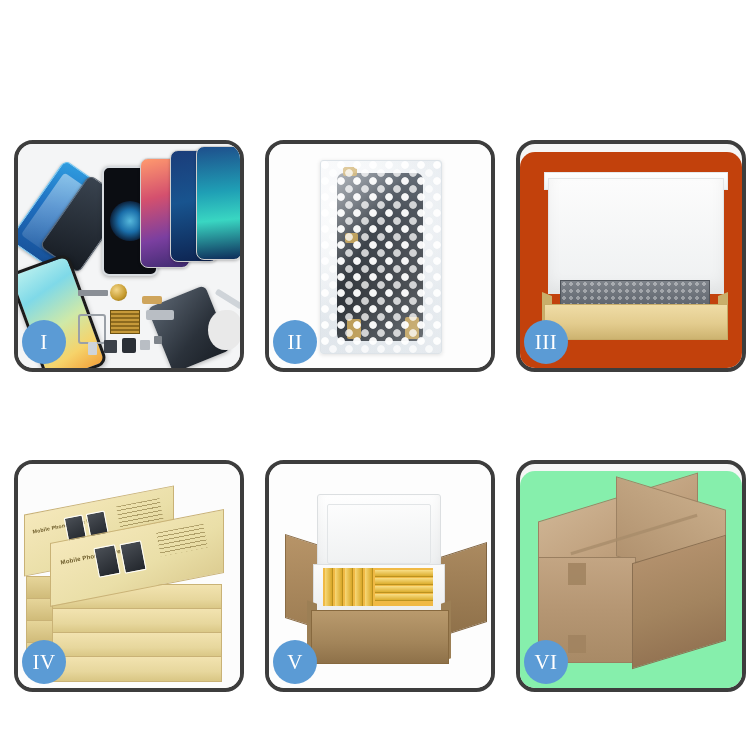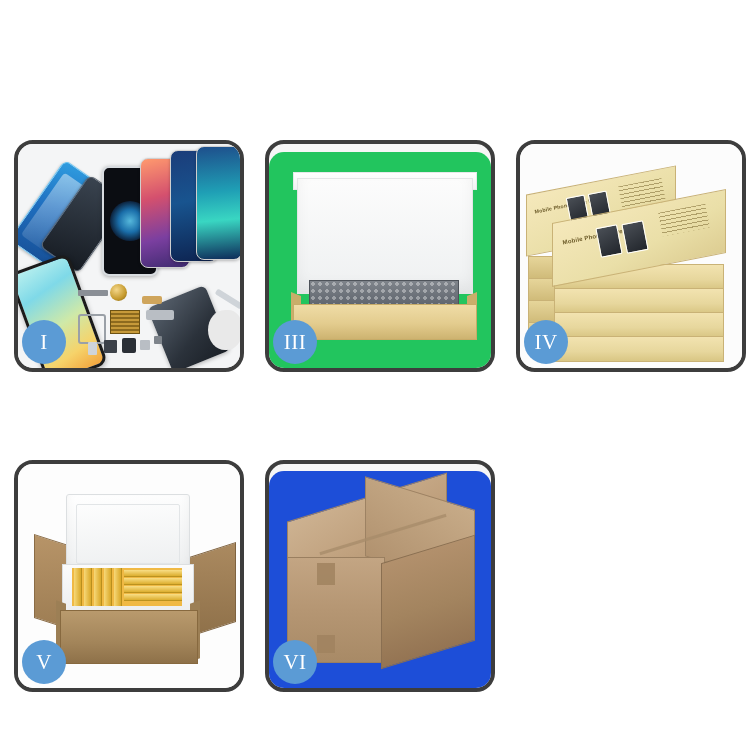--- a/index.html
+++ b/index.html
@@ -185,21 +185,21 @@
       radial-gradient(circle at 12px 12px, rgba(255,255,255,.75) 3.4px, rgba(255,255,255,0) 4.2px);
     background-size:16px 16px,16px 16px;
     mix-blend-mode:screen;
   }
   .bag .sheen{
     position:absolute;inset:0;
     background:linear-gradient(120deg,rgba(255,255,255,.55) 0%,rgba(255,255,255,0) 40%,rgba(255,255,255,.3) 100%);
   }
 
   
-  .p3{background:#22c55e;margin-top:8px;}
+  .p3{background:#c2410c;margin-top:8px;}
   .b3-lid{
     position:absolute;left:28px;top:26px;width:174px;height:114px;
     background:linear-gradient(180deg,#fcfcfc,#eef0f1);
     border:1px solid #e3e5e7;
     box-shadow:inset 0 -8px 14px rgba(0,0,0,.05);
   }
   .b3-lidtop{
     position:absolute;left:24px;top:20px;width:182px;height:16px;
     background:linear-gradient(180deg,#ffffff,#f0f2f3);
     border:1px solid #e6e8ea;
@@ -318,21 +318,21 @@
   .v-lsd{
     position:absolute;left:38px;top:138px;width:10px;height:58px;
     background:#9c7f55;transform:skewY(20deg);
   }
   .v-rsd{
     position:absolute;left:172px;top:138px;width:10px;height:58px;
     background:#9c7f55;transform:skewY(-20deg);
   }
 
   
-  .p6{background:#1d4ed8;margin-top:7px;}
+  .p6{background:#86efac;margin-top:7px;}
   .c-top{
     position:absolute;left:18px;top:26px;width:158px;height:74px;
     background:linear-gradient(160deg,#cdb291 0%,#c0a17e 55%,#b0916e 100%);
     border:1px solid #9d8263;
     transform:skewY(-17deg) skewX(0deg);
   }
   .c-top2{
     position:absolute;left:96px;top:22px;width:108px;height:78px;
     background:linear-gradient(200deg,#c7ab88,#b69madd);
     background:linear-gradient(200deg,#c7ab88,#b1926f);
@@ -385,20 +385,34 @@
         <div class="chip" style="left:86px;top:196px;width:13px;height:13px;background:#3c4149;"></div>
         <div class="chip" style="left:104px;top:194px;width:14px;height:15px;background:#2a2f36;border-radius:2px;"></div>
         <div class="chip" style="left:122px;top:196px;width:10px;height:10px;background:#b9bec4;"></div>
         <div class="chip" style="left:136px;top:192px;width:8px;height:8px;background:#7e848b;"></div>
         <div class="hand"></div>
         <div class="tool"></div>
         <div class="badge">I</div>
       </div>
     </div>
 
+    <div class="panel">
+      <div class="stage p2">
+        <div class="bag">
+          <div class="inner"></div>
+          <div class="tab" style="left:22px;top:6px;width:14px;height:9px;"></div>
+          <div class="tab" style="left:24px;top:72px;width:13px;height:10px;"></div>
+          <div class="tab" style="left:26px;top:158px;width:14px;height:20px;"></div>
+          <div class="tab" style="left:84px;top:156px;width:14px;height:22px;"></div>
+          <div class="bubbles"></div>
+          <div class="sheen"></div>
+        </div>
+        <div class="badge">II</div>
+      </div>
+    </div>
 
     <div class="panel">
       <div class="stage p3">
         <div class="b3-lidtop"></div>
         <div class="b3-lid"></div>
         <div class="b3-foam"></div>
         <div class="b3-lside"></div>
         <div class="b3-rside"></div>
         <div class="b3-front"></div>
         <div class="badge">III</div>

